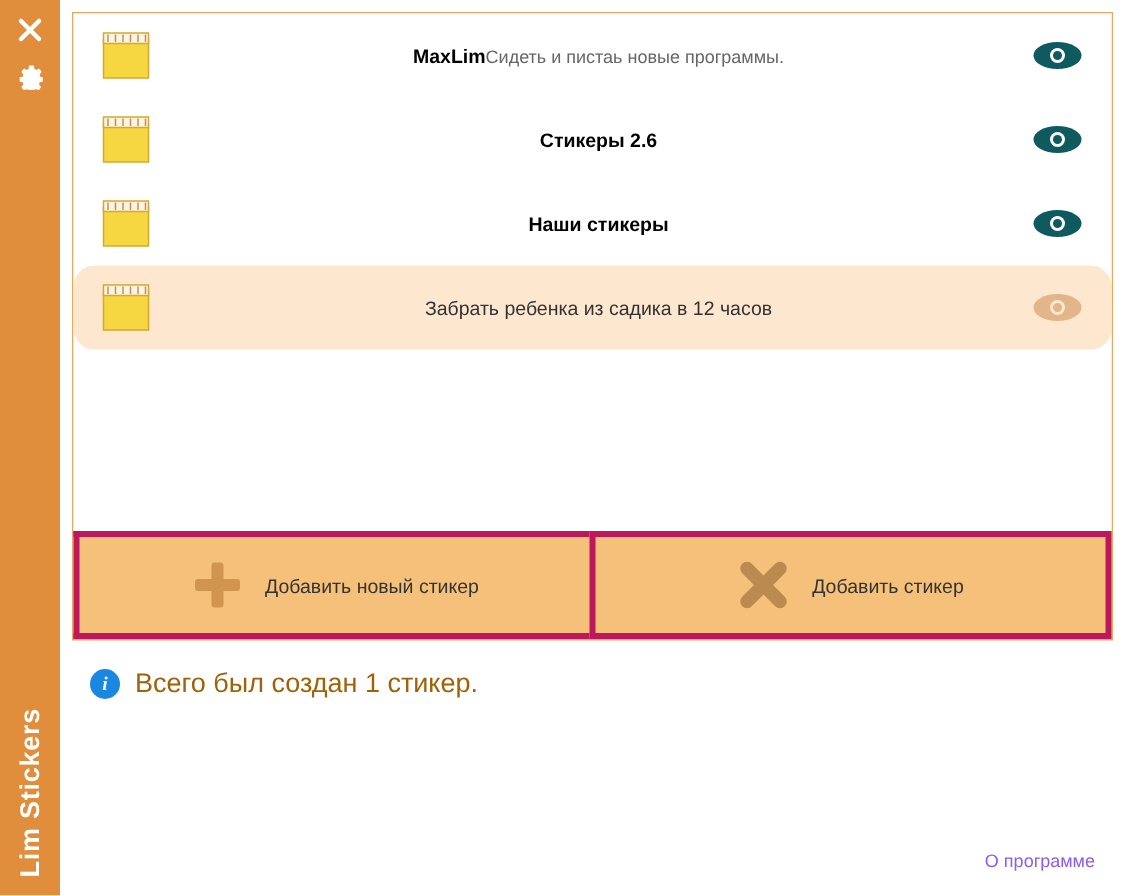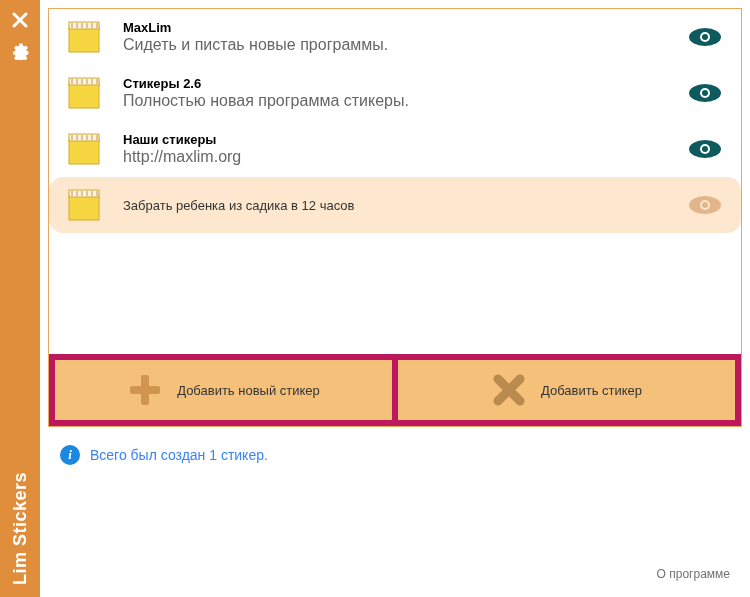--- a/index.html
+++ b/index.html
@@ -71,31 +71,31 @@
     }
     .sticker-icon {
       width: 34px;
       height: 34px;
       margin-right: 22px;
       flex-shrink: 0;
     }
     .sticker-text {
       flex: 1;
       display: flex;
-      flex-direction: column;
+      flex-direction: row;
       justify-content: center;
     }
     .sticker-title {
       font-weight: bold;
       color: #000;
       font-size: 13px;
     }
     .sticker-subtitle {
       color: #666;
-      font-size: 16px;
+      font-size: 12px;
       margin-top: 1px;
     }
     .sticker-text-single {
       color: #333;
       font-size: 13px;
     }
     .eye-icon {
       width: 36px;
       height: 24px;
       flex-shrink: 0;
@@ -104,21 +104,21 @@
     .button-bar {
       display: flex;
       height: 72px;
       background: #f5c17a;
     }
     .action-btn {
       flex: 1;
       display: flex;
       align-items: center;
       justify-content: center;
-      border: 6px solid #be185d;
+      border: 4px solid #be185d;
       cursor: pointer;
       color: #333;
       font-size: 13px;
       gap: 14px;
     }
     .action-btn:first-child {
       border-right: none;
     }
     .action-btn-icon {
       width: 36px;
@@ -139,30 +139,30 @@
       display: flex;
       align-items: center;
       justify-content: center;
       font-weight: bold;
       font-size: 13px;
       flex-shrink: 0;
       font-style: italic;
       font-family: Georgia, serif;
     }
     .status-text {
-      color: #3b82f6;
-      font-size: 14px;
+      color: #a16207;
+      font-size: 18px;
     }
     .footer {
       margin-top: auto;
       text-align: right;
       padding: 0 12px 8px 0;
     }
     .about-link {
-      color: #737373;
+      color: #8b5cf6;
       font-size: 12px;
       cursor: pointer;
     }
   </style>
 </head>
 <body>
 
 <div class="sidebar">
   <div class="sidebar-icon">
     <svg width="18" height="18" viewBox="0 0 18 18">
@@ -209,21 +209,20 @@
           <rect x="2" y="2" width="30" height="7" fill="#fff6d8" stroke="#d4a92f"></rect>
           <line x1="5" y1="3" x2="5" y2="8" stroke="#b88"></line>
           <line x1="10" y1="3" x2="10" y2="8" stroke="#b88"></line>
           <line x1="15" y1="3" x2="15" y2="8" stroke="#b88"></line>
           <line x1="20" y1="3" x2="20" y2="8" stroke="#b88"></line>
           <line x1="25" y1="3" x2="25" y2="8" stroke="#b88"></line>
           <line x1="30" y1="3" x2="30" y2="8" stroke="#b88"></line>
         </svg>
         <div class="sticker-text">
           <div class="sticker-title">Стикеры 2.6</div>
-          <div class="sticker-subtitle">Полностью новая программа стикеры.</div>
         </div>
         <svg class="eye-icon" viewBox="0 0 36 24">
           <ellipse cx="18" cy="12" rx="16" ry="9" fill="#0e5a5f"></ellipse>
           <circle cx="18" cy="12" r="5" fill="#fff"></circle>
           <circle cx="18" cy="12" r="3" fill="#0e5a5f"></circle>
         </svg>
       </div>
 
       <div class="sticker-row">
         <svg class="sticker-icon" viewBox="0 0 34 34">
@@ -231,21 +230,20 @@
           <rect x="2" y="2" width="30" height="7" fill="#fff6d8" stroke="#d4a92f"></rect>
           <line x1="5" y1="3" x2="5" y2="8" stroke="#b88"></line>
           <line x1="10" y1="3" x2="10" y2="8" stroke="#b88"></line>
           <line x1="15" y1="3" x2="15" y2="8" stroke="#b88"></line>
           <line x1="20" y1="3" x2="20" y2="8" stroke="#b88"></line>
           <line x1="25" y1="3" x2="25" y2="8" stroke="#b88"></line>
           <line x1="30" y1="3" x2="30" y2="8" stroke="#b88"></line>
         </svg>
         <div class="sticker-text">
           <div class="sticker-title">Наши стикеры</div>
-          <div class="sticker-subtitle">http://maxlim.org</div>
         </div>
         <svg class="eye-icon" viewBox="0 0 36 24">
           <ellipse cx="18" cy="12" rx="16" ry="9" fill="#0e5a5f"></ellipse>
           <circle cx="18" cy="12" r="5" fill="#fff"></circle>
           <circle cx="18" cy="12" r="3" fill="#0e5a5f"></circle>
         </svg>
       </div>
 
       <div class="sticker-row selected">
         <svg class="sticker-icon" viewBox="0 0 34 34">

